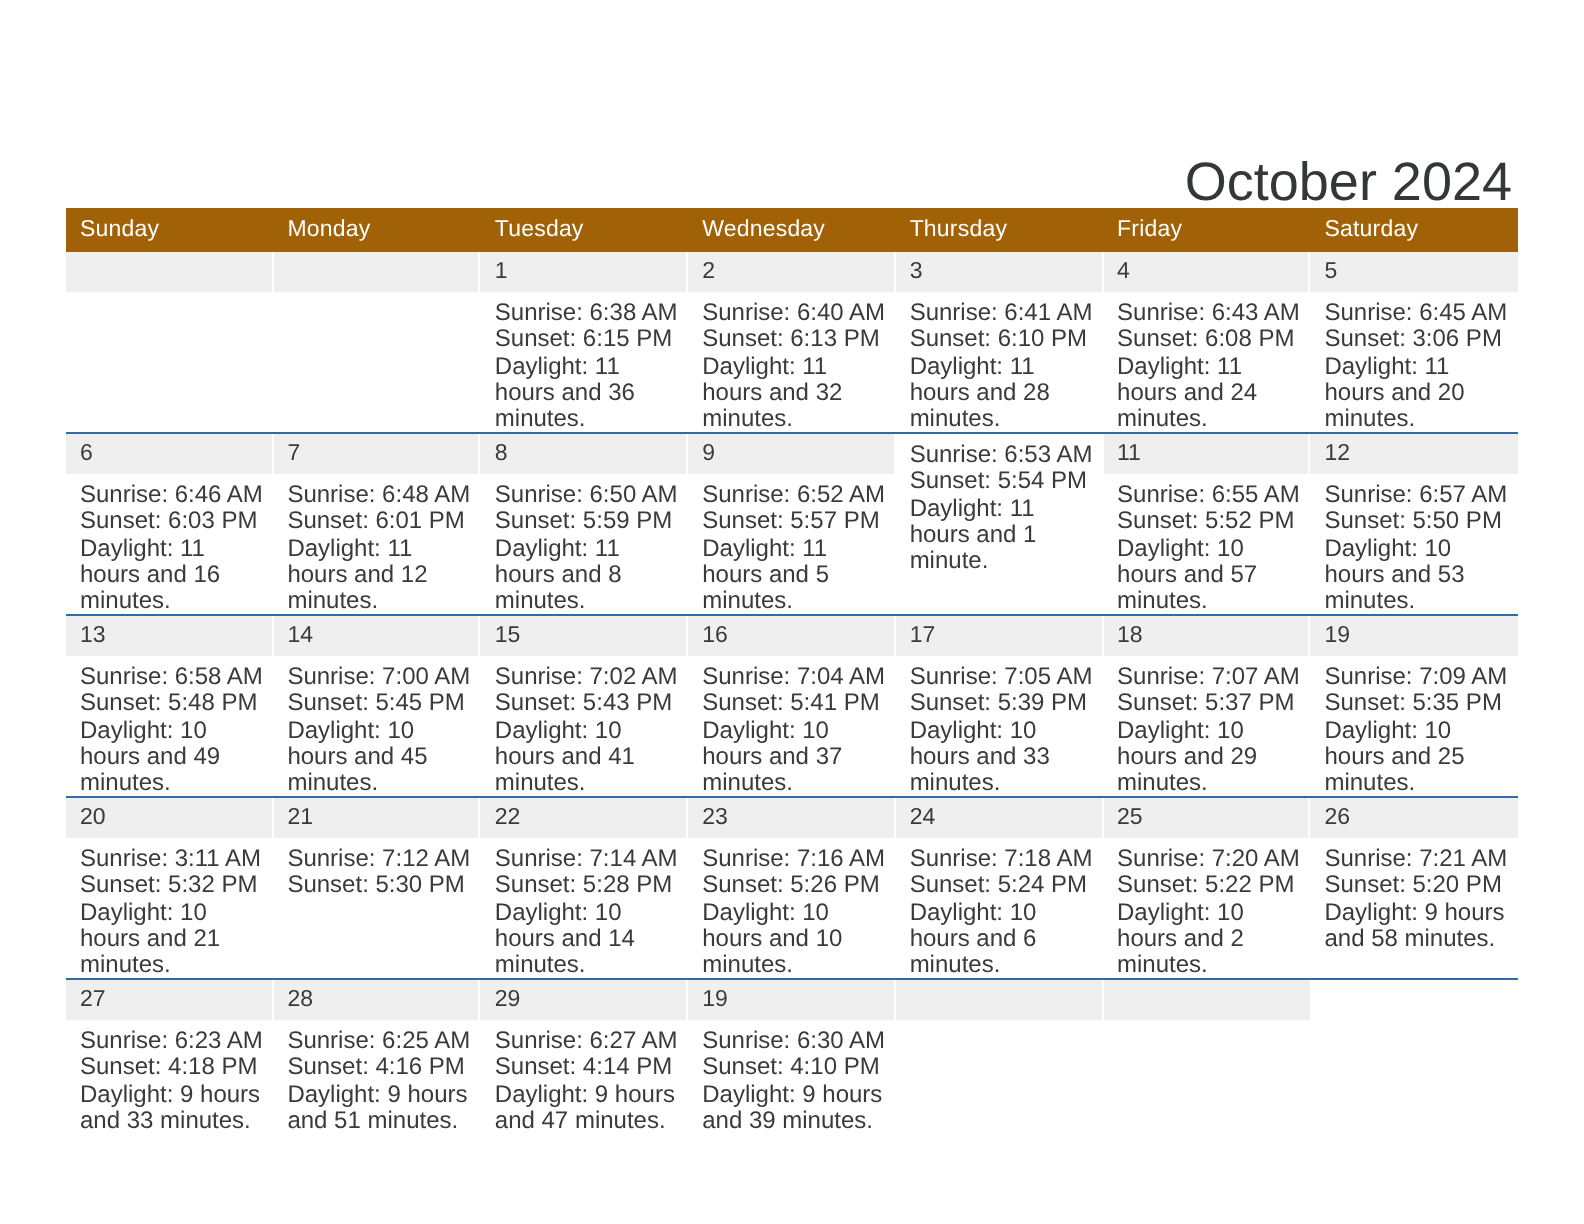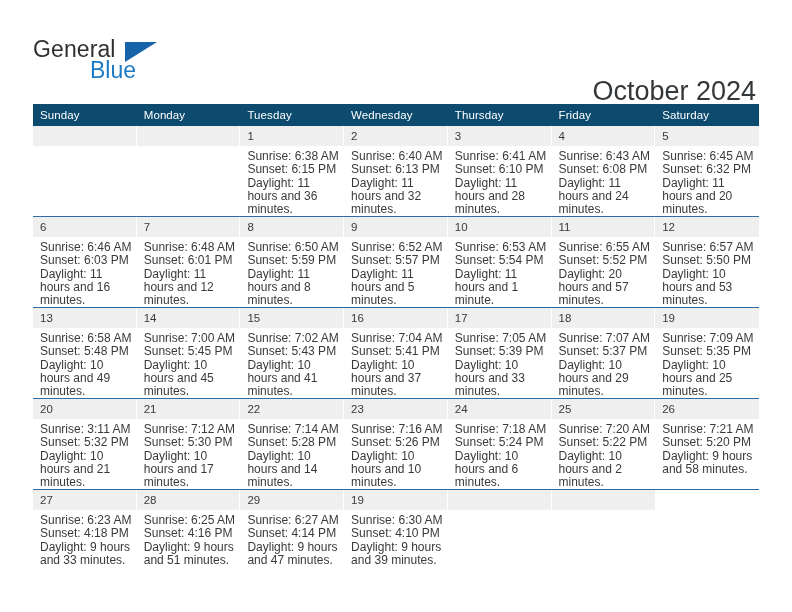--- a/index.html
+++ b/index.html
@@ -91,21 +91,21 @@
   .calendar {
     position: absolute;
     left: 33px;
     top: 104px;
     width: 726px;
   }
 
   .weekday-row {
     display: flex;
     width: 726px;
-    background: #0c4a6e;
+    background: #a16207;
   }
   .weekday-cell {
     width: 103.71px;
     box-sizing: border-box;
     padding: 4px 0 4px 7px;
     color: #ffffff;
     font-size: 11.5px;
     line-height: 14px;
     letter-spacing: .1px;
   }
@@ -154,25 +154,20 @@
     white-space: normal;
   }
 </style>
 </head>
 <body>
 
 <div class="page">
 
   <div class="header">
 
-    <div class="brand">
-      <span class="brand-general">General</span>
-      <span class="brand-triangle"></span>
-      <span class="brand-blue">Blue</span>
-    </div>
 
     <div class="title-block">
       <div class="cal-title">October 2024</div>
       <div class="cal-subtitle">Milanowek, Mazovia, Poland</div>
     </div>
 
   </div>
 
   <div class="calendar">
 
@@ -232,21 +227,21 @@
         <div class="day-info">
           <div>Sunrise: 6:43 AM</div>
           <div>Sunset: 6:08 PM</div>
           <div class="daylight">Daylight: 11 hours and 24 minutes.</div>
         </div>
       </div>
       <div class="day-cell">
         <div class="day-number">5</div>
         <div class="day-info">
           <div>Sunrise: 6:45 AM</div>
-          <div>Sunset: 6:32 PM</div>
+          <div>Sunset: 3:06 PM</div>
           <div class="daylight">Daylight: 11 hours and 20 minutes.</div>
         </div>
       </div>
     </div>
 
     <div class="week-row">
       <div class="day-cell">
         <div class="day-number">6</div>
         <div class="day-info">
           <div>Sunrise: 6:46 AM</div>
@@ -272,33 +267,32 @@
       </div>
       <div class="day-cell">
         <div class="day-number">9</div>
         <div class="day-info">
           <div>Sunrise: 6:52 AM</div>
           <div>Sunset: 5:57 PM</div>
           <div class="daylight">Daylight: 11 hours and 5 minutes.</div>
         </div>
       </div>
       <div class="day-cell">
-        <div class="day-number">10</div>
         <div class="day-info">
           <div>Sunrise: 6:53 AM</div>
           <div>Sunset: 5:54 PM</div>
           <div class="daylight">Daylight: 11 hours and 1 minute.</div>
         </div>
       </div>
       <div class="day-cell">
         <div class="day-number">11</div>
         <div class="day-info">
           <div>Sunrise: 6:55 AM</div>
           <div>Sunset: 5:52 PM</div>
-          <div class="daylight">Daylight: 20 hours and 57 minutes.</div>
+          <div class="daylight">Daylight: 10 hours and 57 minutes.</div>
         </div>
       </div>
       <div class="day-cell">
         <div class="day-number">12</div>
         <div class="day-info">
           <div>Sunrise: 6:57 AM</div>
           <div>Sunset: 5:50 PM</div>
           <div class="daylight">Daylight: 10 hours and 53 minutes.</div>
         </div>
       </div>
@@ -370,21 +364,20 @@
           <div>Sunrise: 3:11 AM</div>
           <div>Sunset: 5:32 PM</div>
           <div class="daylight">Daylight: 10 hours and 21 minutes.</div>
         </div>
       </div>
       <div class="day-cell">
         <div class="day-number">21</div>
         <div class="day-info">
           <div>Sunrise: 7:12 AM</div>
           <div>Sunset: 5:30 PM</div>
-          <div class="daylight">Daylight: 10 hours and 17 minutes.</div>
         </div>
       </div>
       <div class="day-cell">
         <div class="day-number">22</div>
         <div class="day-info">
           <div>Sunrise: 7:14 AM</div>
           <div>Sunset: 5:28 PM</div>
           <div class="daylight">Daylight: 10 hours and 14 minutes.</div>
         </div>
       </div>

